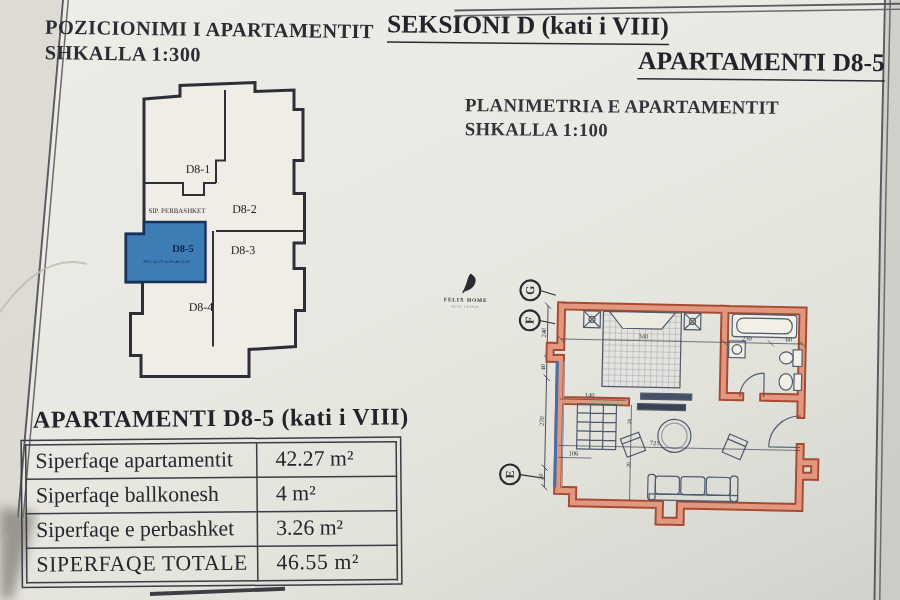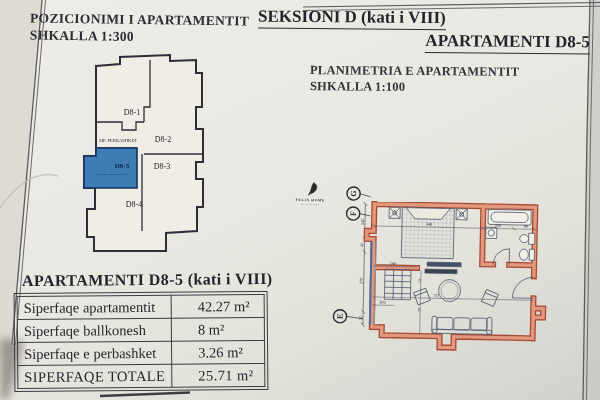--- a/index.html
+++ b/index.html
@@ -10,21 +10,21 @@
   }
   .abs{position:absolute;}
   .hdr-small{font-size:13.5px;font-weight:bold;letter-spacing:.3px;line-height:17px;color:#2c2c34;}
   .hdr-big{font-size:17px;font-weight:bold;color:#23232b;}
   .uline{display:inline-block;border-bottom:1.8px solid #2b2b33;padding-bottom:1px;}
   .sub{font-size:12.5px;font-weight:bold;letter-spacing:.2px;line-height:16px;color:#33333b;}
   .sum-title{font-size:16px;font-weight:bold;letter-spacing:.4px;color:#23232b;}
   .tbl-wrap{border:1.4px solid #3c3c44;padding:2px;background:transparent;}
   table.area{border-collapse:collapse;width:248px;}
   table.area td{border:1.2px solid #3c3c44;font-size:14.5px;padding:1px 6px;height:20px;color:#26262e;white-space:nowrap;}
-  table.area td.val{width:86px;text-align:left;padding-left:26px;}
+  table.area td.val{width:86px;text-align:left;padding-left:12px;}
   .last-row td{font-size:15px;letter-spacing:.4px;}
   svg text{font-family:"Liberation Serif", serif;}
 </style>
 </head>
 <body>
 
 <div id="page">
 
   <svg class="abs" style="left:0;top:0;" width="600" height="400" viewBox="0 0 600 400">
     <defs>
@@ -204,27 +204,27 @@
 
   <div class="abs tbl-wrap" style="left:14px;top:292px;transform:rotate(-0.5deg);">
     <table class="area">
       <tbody>
         <tr>
           <td>Siperfaqe apartamentit</td>
           <td class="val">42.27 m²</td>
         </tr>
         <tr>
           <td>Siperfaqe ballkonesh</td>
-          <td class="val">8 m²</td>
+          <td class="val">4 m²</td>
         </tr>
         <tr>
           <td>Siperfaqe e perbashket</td>
           <td class="val">3.26 m²</td>
         </tr>
         <tr class="last-row">
           <td>SIPERFAQE TOTALE</td>
-          <td class="val">25.71 m²</td>
+          <td class="val">46.55 m²</td>
         </tr>
       </tbody>
     </table>
   </div>
 
 </div>
 
 </body></html>

